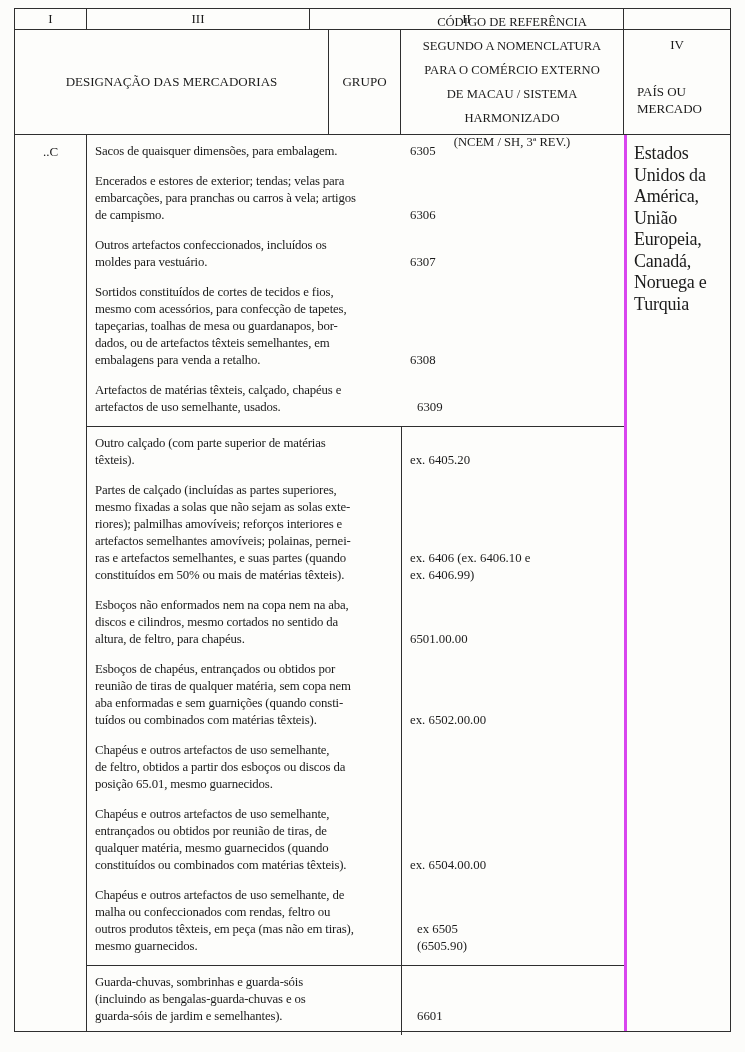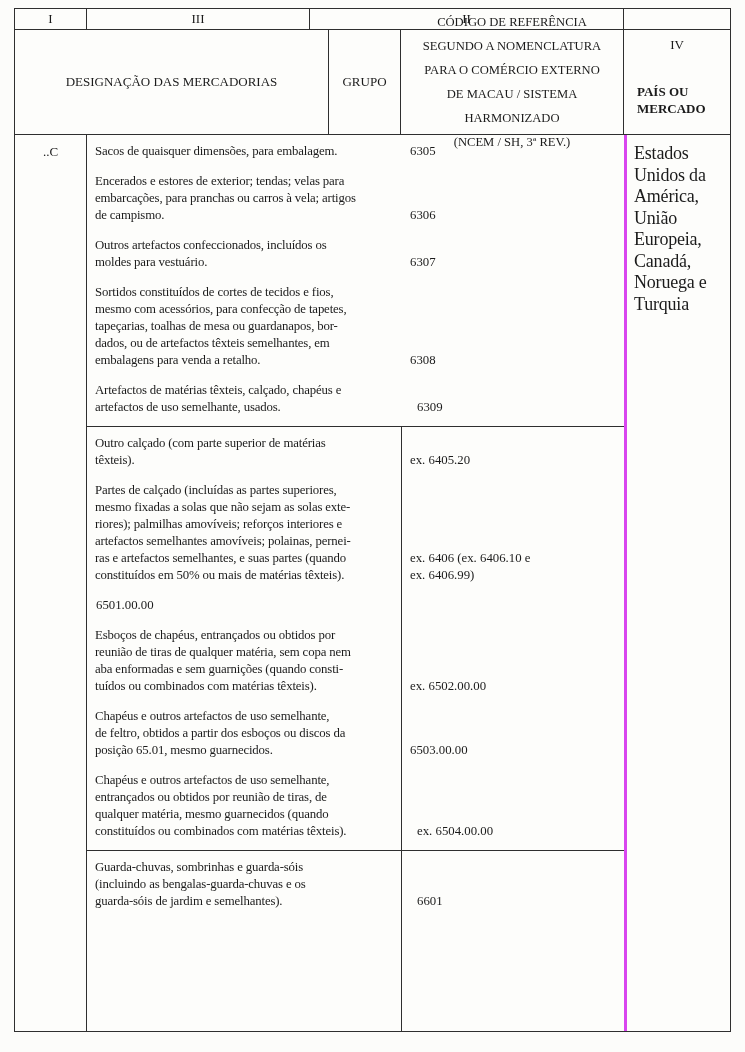--- a/index.html
+++ b/index.html
@@ -23,21 +23,21 @@
   .hrow2 { height:104px; }
   .hc { box-sizing:border-box; border-right:1px solid #2f2f2f;
         display:flex; align-items:center; justify-content:center;
         text-align:center; font-size:13px; }
   .hc:last-child { border-right:none;margin-top:36px; }
   .w1 { width:72px; flex:0 0 72px; }
   .w2 { width:314px; flex:0 0 314px; }
   .w3 { width:223px; flex:0 0 223px; }
   .w4 { flex:1 1 auto; }
   .hc.code-head { white-space:pre-line; line-height:24px; font-size:12.6px; padding:2px 4px; }
-  .hc.pais-head { justify-content:flex-start; text-align:left; padding-left:13px; white-space:pre-line; line-height:17px;font-weight:bold; }
+  .hc.pais-head { justify-content:flex-start; text-align:left; padding-left:13px; white-space:pre-line; line-height:17px; }
   
   .tbody { flex:1 1 auto; display:flex; min-height:0; }
   .group-col {
     flex:0 0 72px; width:72px; box-sizing:border-box;
     border-right:1px solid #2f2f2f;
     padding-top:9px; text-align:center; font-size:13px;
   }
   .main-col { flex:0 0 537px; width:537px; display:flex; flex-direction:column; box-sizing:border-box; }
   .country-col {
     flex:1 1 auto; box-sizing:border-box;
@@ -141,42 +141,52 @@
             <div class="desc">Partes de calçado (incluídas as partes superiores,
 mesmo fixadas a solas que não sejam as solas exte-
 riores); palmilhas amovíveis; reforços interiores e
 artefactos semelhantes amovíveis; polainas, pernei-
 ras e artefactos semelhantes, e suas partes (quando
 constituídos em 50% ou mais de matérias têxteis).</div>
             <div class="code">ex. 6406 (ex. 6406.10 e
 ex. 6406.99)</div>
           </div>
           <div class="row mt-lg">
+            <div class="desc">Esboços não enformados nem na copa nem na aba,
+discos e cilindros, mesmo cortados no sentido da
+altura, de feltro, para chapéus.</div>
             <div class="code">6501.00.00</div>
           </div>
           <div class="row">
             <div class="desc">Esboços de chapéus, entrançados ou obtidos por
 reunião de tiras de qualquer matéria, sem copa nem
 aba enformadas e sem guarnições (quando consti-
 tuídos ou combinados com matérias têxteis).</div>
             <div class="code">ex. 6502.00.00</div>
           </div>
           <div class="row mt-lg">
             <div class="desc">Chapéus e outros artefactos de uso semelhante,
 de feltro, obtidos a partir dos esboços ou discos da
 posição 65.01, mesmo guarnecidos.</div>
-            <div class="code">6503.00.00</div>
           </div>
           <div class="row">
             <div class="desc">Chapéus e outros artefactos de uso semelhante,
 entrançados ou obtidos por reunião de tiras, de
 qualquer matéria, mesmo guarnecidos (quando
 constituídos ou combinados com matérias têxteis).</div>
             <div class="code">ex. 6504.00.00</div>
           </div>
+          <div class="row">
+            <div class="desc">Chapéus e outros artefactos de uso semelhante, de
+malha ou confeccionados com rendas, feltro ou
+outros produtos têxteis, em peça (mas não em tiras),
+mesmo guarnecidos.</div>
+            <div class="code">ex 6505
+(6505.90)</div>
+          </div>
         </div>
 
         <div class="section section-c boxed">
           <div class="row">
             <div class="desc">Guarda-chuvas, sombrinhas e guarda-sóis
 (incluindo as bengalas-guarda-chuvas e os
 guarda-sóis de jardim e semelhantes).</div>
             <div class="code">6601</div>
           </div>
         </div>

